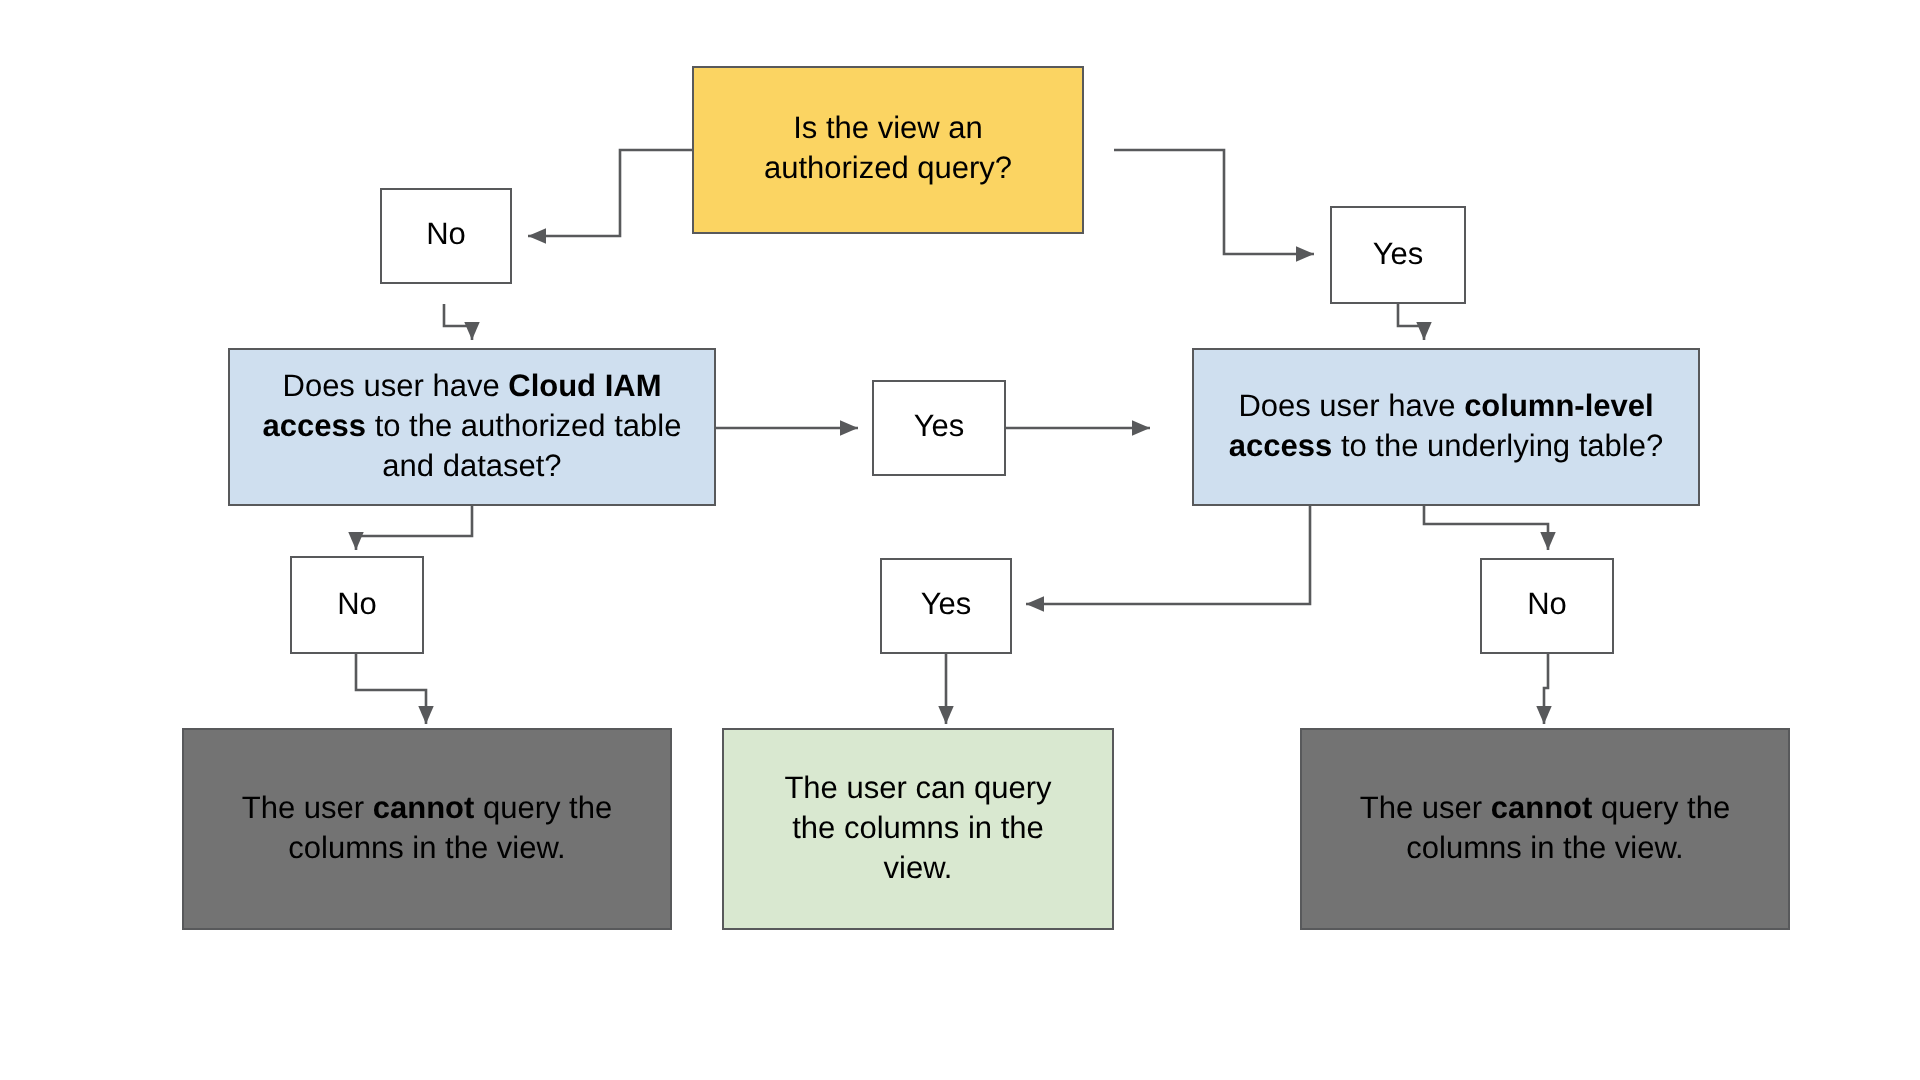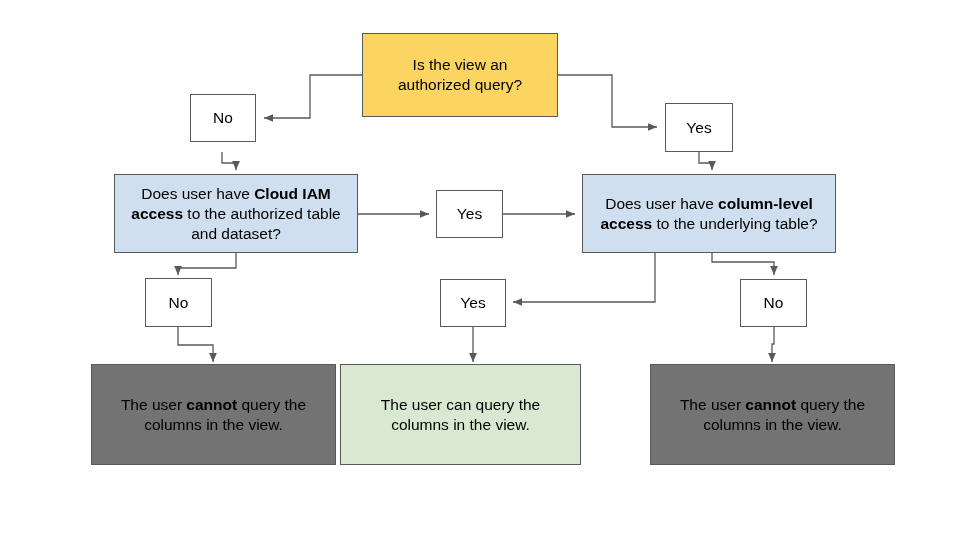--- a/index.html
+++ b/index.html
@@ -109,40 +109,40 @@
 
     <g>
       <path d="M473,327 L473,362" fill="none" stroke="#58595b" stroke-width="1.3" marker-end="url(#arrow)"></path>
     </g>
 
     <g>
       <path d="M774,327 L774,344 L772,344 L772,362" fill="none" stroke="#58595b" stroke-width="1.3" marker-end="url(#arrow)"></path>
     </g>
   </svg>
 
-  <div class="node decision-yellow" style="left:362px; top:33px; width:196px; height:84px;">
+  <div class="node decision-yellow" style="left:346px; top:33px; width:196px; height:84px;">
     <span class="txt">
       <span>Is the view an</span><br>
       <span>authorized query?</span>
     </span>
   </div>
 
   <div class="node label-box" style="left:190px; top:94px; width:66px; height:48px;">
     <span>No</span>
   </div>
 
   <div class="node label-box" style="left:665px; top:103px; width:68px; height:49px;">
     <span>Yes</span>
   </div>
 
   <div class="node decision-blue" style="left:114px; top:174px; width:244px; height:79px;">
     <span class="txt"><span>Does user have </span><b>Cloud IAM access</b><span> to the authorized table and dataset?</span></span>
   </div>
 
-  <div class="node decision-blue" style="left:582px; top:174px; width:254px; height:79px;">
+  <div class="node decision-blue" style="left:596px; top:174px; width:254px; height:79px;">
     <span class="txt"><span>Does user have </span><b>column-level access</b><span> to the underlying table?</span></span>
   </div>
 
   <div class="node label-box" style="left:436px; top:190px; width:67px; height:48px;">
     <span>Yes</span>
   </div>
 
   <div class="node label-box" style="left:145px; top:278px; width:67px; height:49px;">
     <span>No</span>
   </div>
@@ -152,21 +152,21 @@
   </div>
 
   <div class="node label-box" style="left:740px; top:279px; width:67px; height:48px;">
     <span>No</span>
   </div>
 
   <div class="node outcome-gray" style="left:91px; top:364px; width:245px; height:101px; padding:0 22px;">
     <span class="txt"><span>The user </span><b>cannot</b><span> query the columns in the view.</span></span>
   </div>
 
-  <div class="node outcome-green" style="left:340px; top:364px; width:241px; height:101px; padding:0 18px;">
+  <div class="node outcome-green" style="left:361px; top:364px; width:196px; height:101px; padding:0 18px;">
     <span class="txt">The user can query the columns in the view.</span>
   </div>
 
   <div class="node outcome-gray" style="left:650px; top:364px; width:245px; height:101px; padding:0 22px;">
     <span class="txt"><span>The user </span><b>cannot</b><span> query the columns in the view.</span></span>
   </div>
 
 </div>
 
 </body></html>

